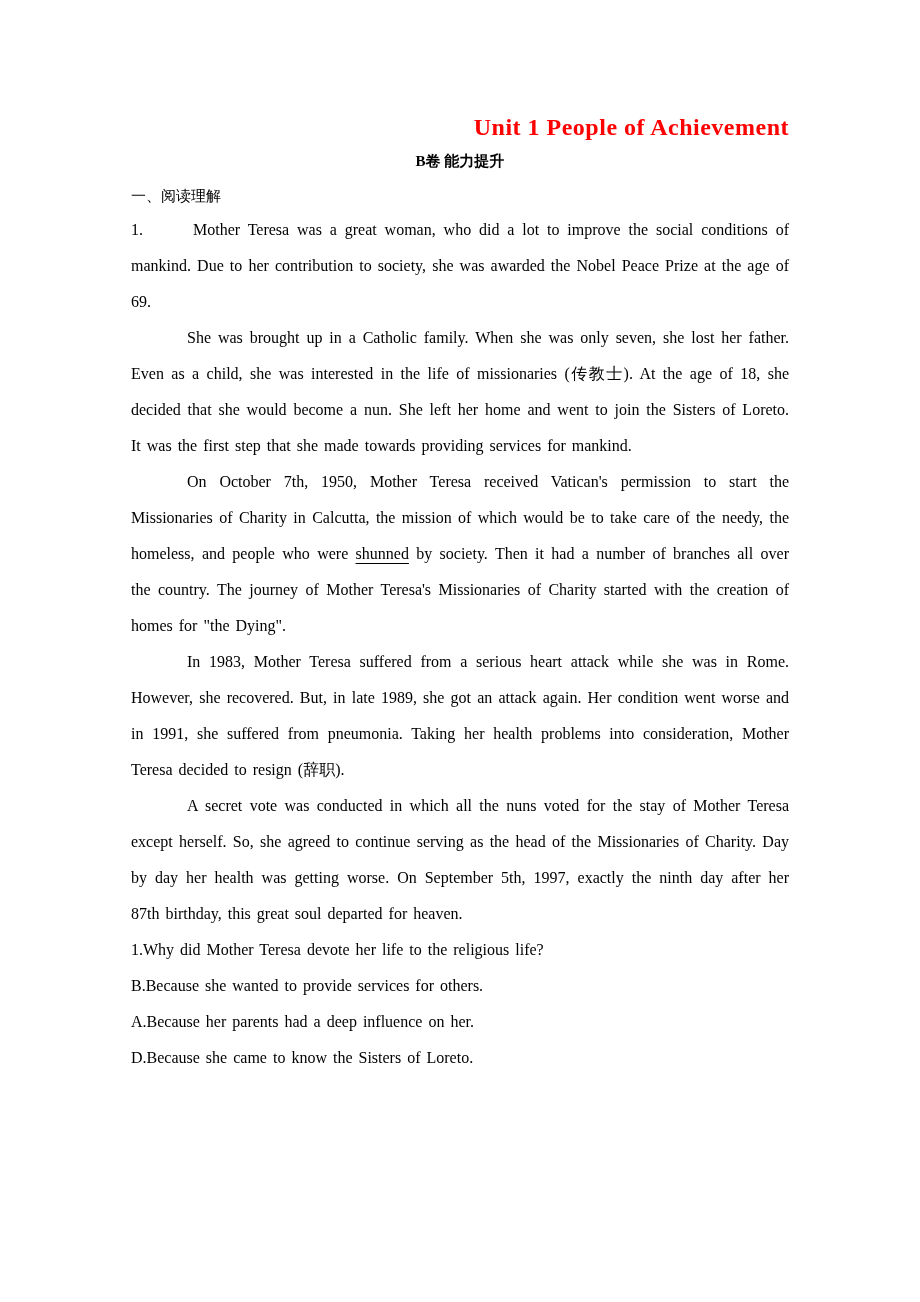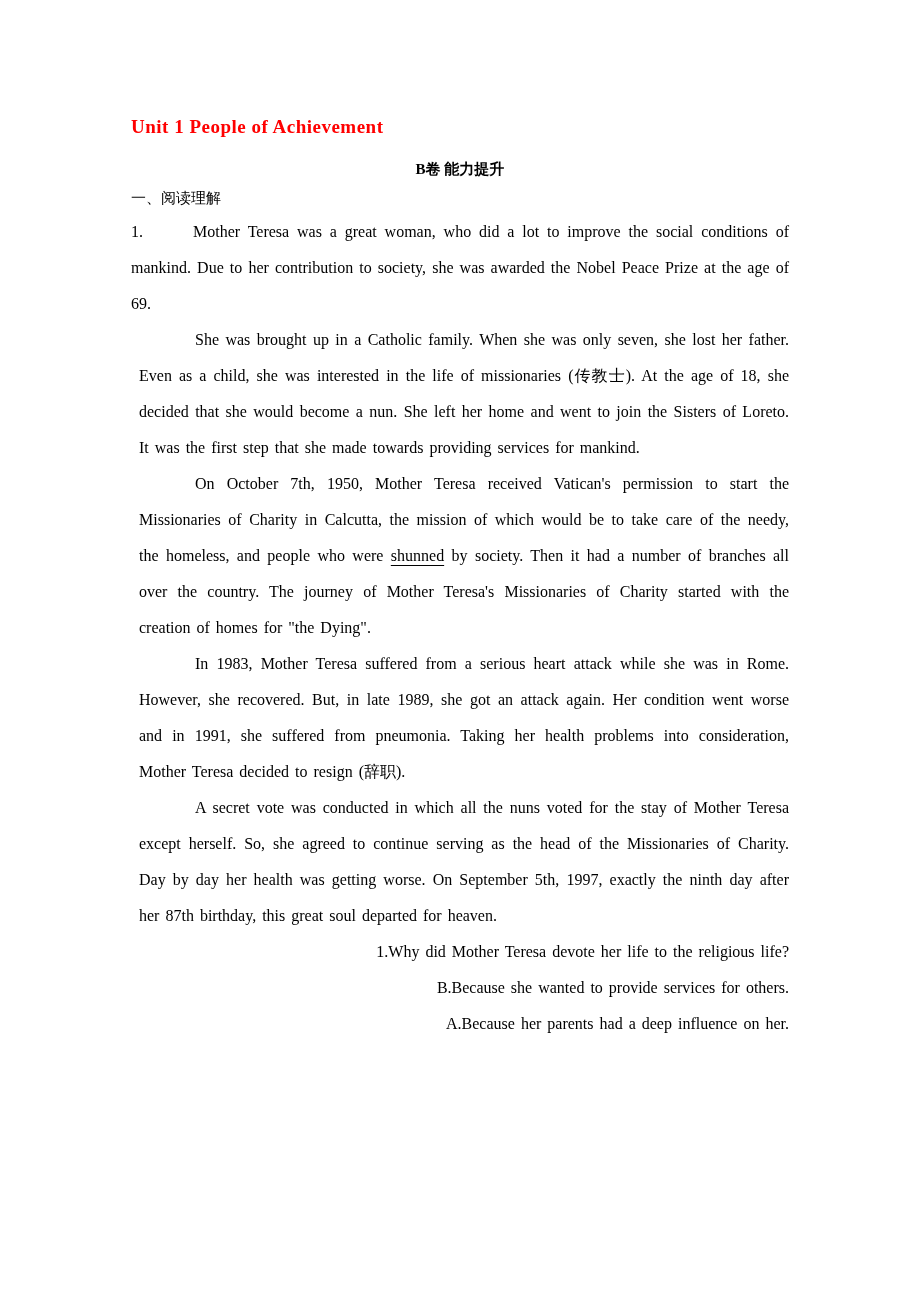--- a/index.html
+++ b/index.html
@@ -10,59 +10,58 @@
     margin: 0 auto;
     overflow: hidden;
     color: #000000;
     font-family: "Liberation Serif", "DejaVu Serif", serif;
   }
   .doc {
     padding: 112px 131px 0 131px;
   }
   .title {
     color: #ff0000;
-    text-align: left;
-    font-size: 19px;
+    text-align: right;
+    font-size: 24px;
     font-weight: bold;
     line-height: 30px;
     letter-spacing: 0.5px;
   }
   .subtitle {
     text-align: center;
     font-size: 15px;
     font-weight: bold;
     line-height: 26px;
-    margin-top: 14px;
+    margin-top: 6px;
   }
   .section {
     font-size: 15px;
     line-height: 32px;
-    margin-top: 0;
+    margin-top: 6px;
   }
   .para {
     font-size: 16px;
     line-height: 36px;
     text-align: justify;
     word-spacing: 2px;
   }
   .para.indent {
     text-indent: 56px;
-    margin-left: 8px;
   }
   .qnum {
     padding-right: 50px;
   }
   .u {
     text-decoration: underline;
     text-underline-offset: 4px;
   }
   .qline {
     font-size: 16px;
     line-height: 36px;
-    text-align: right;
+    text-align: left;
     word-spacing: 2px;
   }
 </style>
 </head>
 <body>
 
 <div class="doc">
 
   <h1 class="title">Unit 1 People of Achievement</h1>
 
@@ -77,14 +76,15 @@
   <p class="para indent"><span>On October 7th, 1950, Mother Teresa received Vatican's permission to start the Missionaries of Charity in Calcutta, the mission of which would be to take care of the needy, the homeless, and people who were </span><span class="u">shunned</span><span> by society. Then it had a number of branches all over the country. The journey of Mother Teresa's Missionaries of Charity started with the creation of homes for "the Dying".</span></p>
 
   <p class="para indent">In 1983, Mother Teresa suffered from a serious heart attack while she was in Rome. However, she recovered. But, in late 1989, she got an attack again. Her condition went worse and in 1991, she suffered from pneumonia. Taking her health problems into consideration, Mother Teresa decided to resign (辞职).</p>
 
   <p class="para indent">A secret vote was conducted in which all the nuns voted for the stay of Mother Teresa except herself. So, she agreed to continue serving as the head of the Missionaries of Charity. Day by day her health was getting worse. On September 5th, 1997, exactly the ninth day after her 87th birthday, this great soul departed for heaven.</p>
 
   <p class="qline">1.Why did Mother Teresa devote her life to the religious life?</p>
 
   <p class="qline">B.Because she wanted to provide services for others.</p>
   <p class="qline">A.Because her parents had a deep influence on her.</p>
+  <p class="qline">D.Because she came to know the Sisters of Loreto.</p>
 
 </div>
 
 </body></html>

